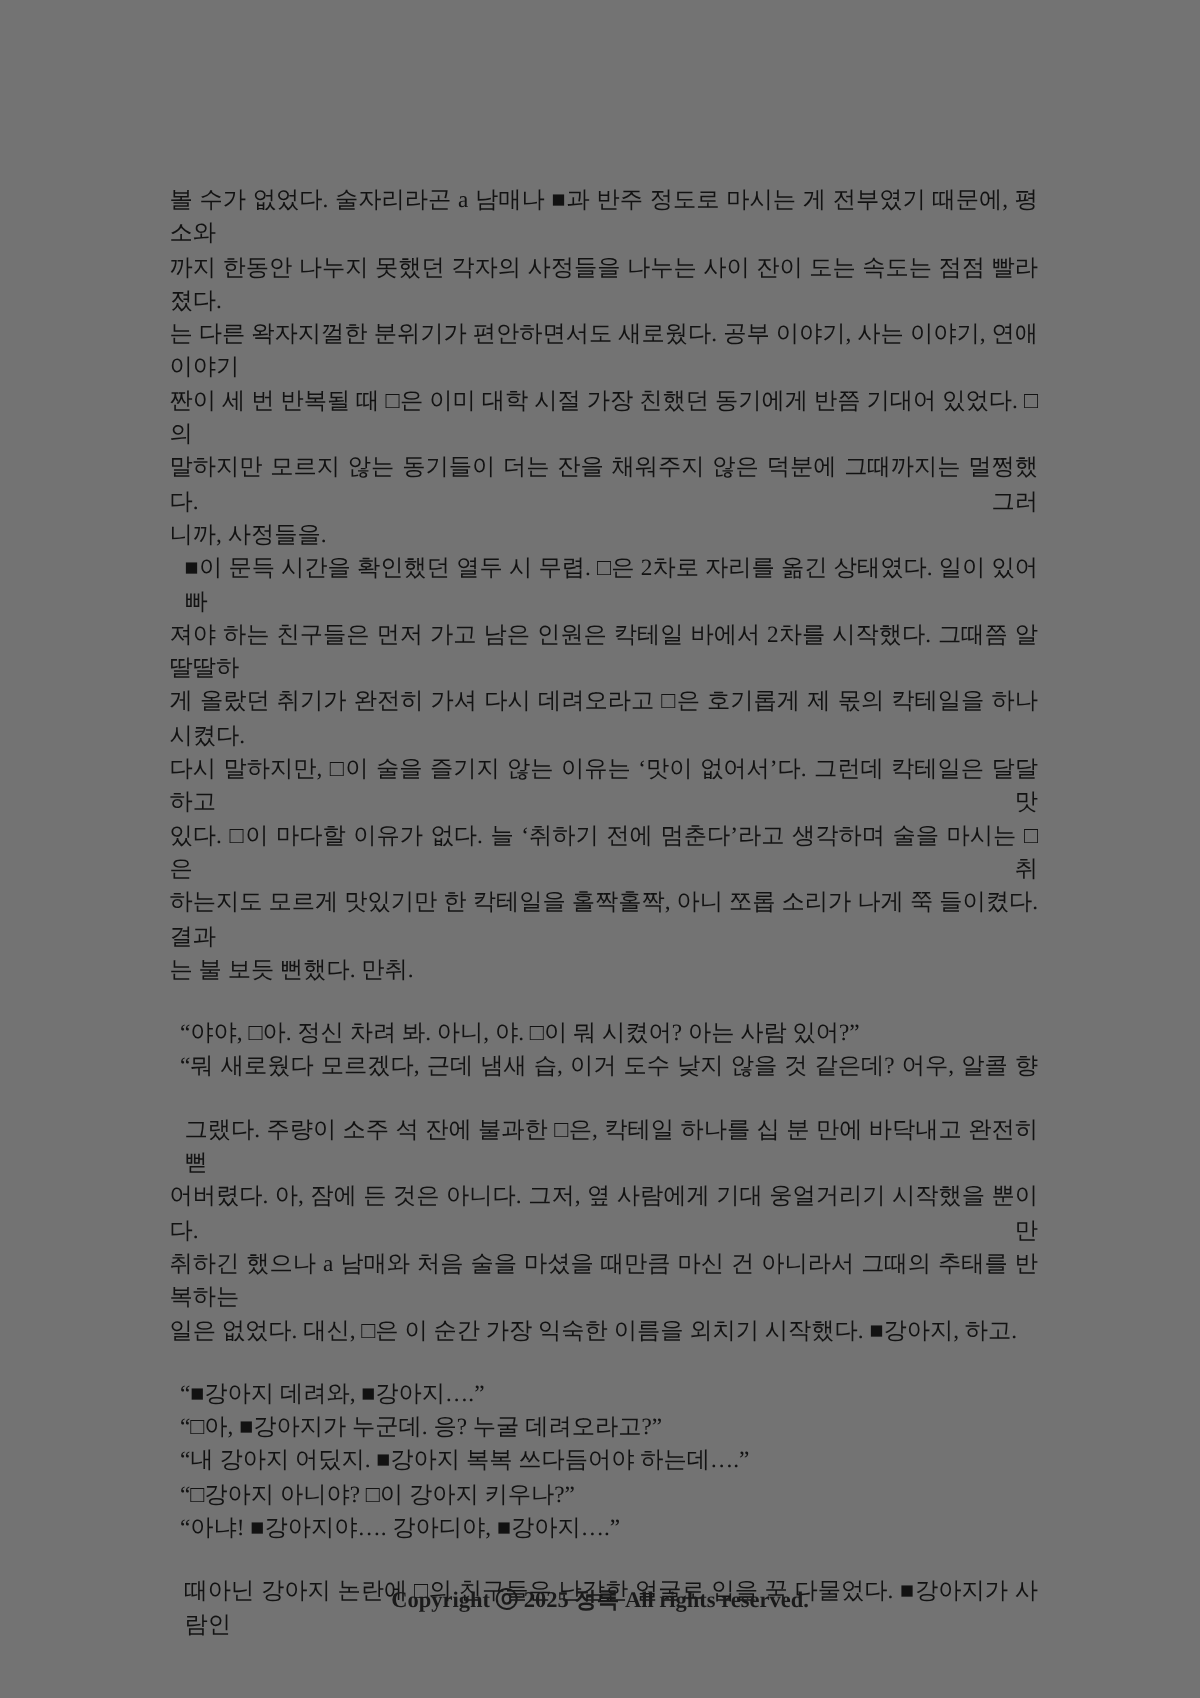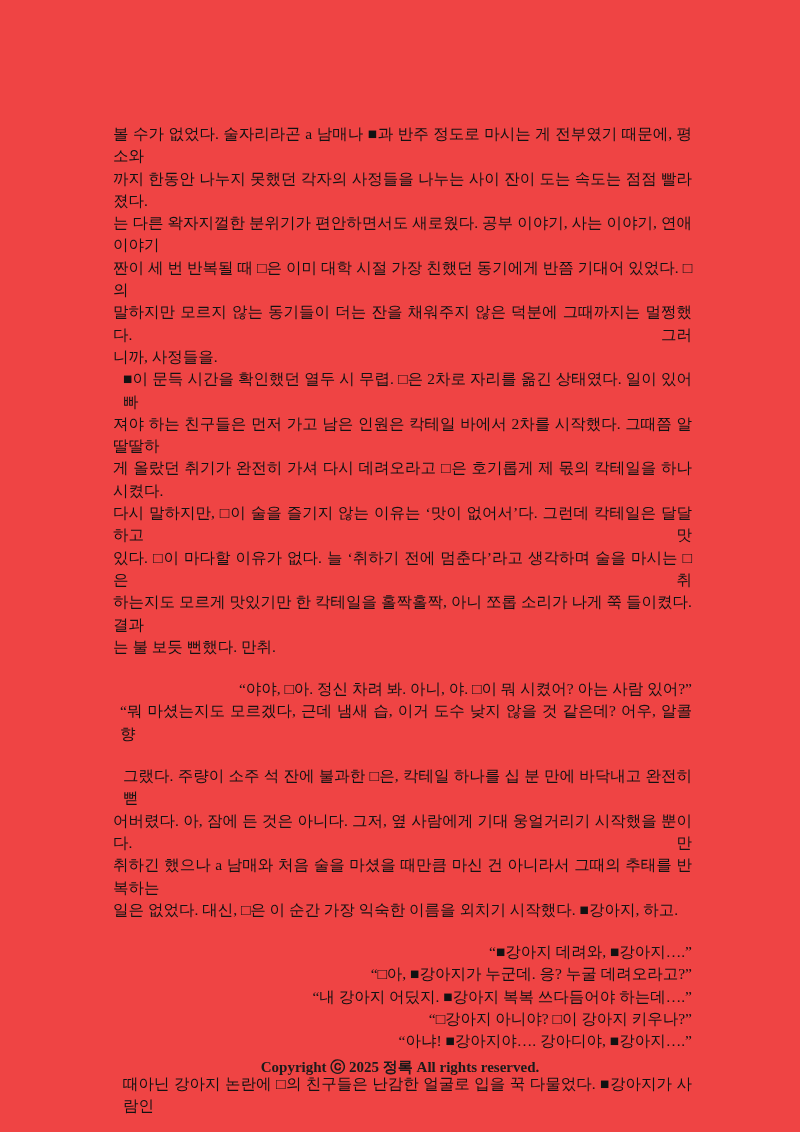--- a/index.html
+++ b/index.html
@@ -29,63 +29,63 @@
     text-align: justify;
     text-align-last: justify;
     -moz-text-align-last: justify;
     text-justify: inter-word;
   }
   
   .line.end { text-align: left; }
   
   .line.ind { padding-left: 10px; }
   
-  .line.dlg { padding-left: 7px; text-align: right; }
+  .line.dlg { padding-left: 7px; text-align: left; }
   .line.dlg.full {
     text-align: justify;
     text-align-last: justify;
     -moz-text-align-last: justify;
   }
   .footer {
     position: absolute;
     left: 0;
     top: 1057px;
     width: 800px;
     text-align: center;
     font-size: 15px;
     line-height: 20px;
     color: #1a1a1a;
     font-weight: bold;
   }
 </style>
 </head>
 <body>
 
-<div class="page" style="background: #ef4444; color: rgb(18, 18, 18);">
+<div class="page" style="background: #737373; color: rgb(18, 18, 18);">
   <div class="text-block" id="text-block">
       <div class="block">
         <div class="line full">볼 수가 없었다. 술자리라곤 a 남매나 ■과 반주 정도로 마시는 게 전부였기 때문에, 평소와</div>
         <div class="line full">까지 한동안 나누지 못했던 각자의 사정들을 나누는 사이 잔이 도는 속도는 점점 빨라졌다.</div>
         <div class="line full">는 다른 왁자지껄한 분위기가 편안하면서도 새로웠다. 공부 이야기, 사는 이야기, 연애 이야기</div>
         <div class="line full">짠이 세 번 반복될 때 □은 이미 대학 시절 가장 친했던 동기에게 반쯤 기대어 있었다. □의</div>
         <div class="line full">말하지만 모르지 않는 동기들이 더는 잔을 채워주지 않은 덕분에 그때까지는 멀쩡했다. 그러</div>
         <div class="line end">니까, 사정들을.</div>
       </div>
       <div class="block">
         <div class="line full ind">■이 문득 시간을 확인했던 열두 시 무렵. □은 2차로 자리를 옮긴 상태였다. 일이 있어 빠</div>
         <div class="line full">져야 하는 친구들은 먼저 가고 남은 인원은 칵테일 바에서 2차를 시작했다. 그때쯤 알딸딸하</div>
         <div class="line full">게 올랐던 취기가 완전히 가셔 다시 데려오라고 □은 호기롭게 제 몫의 칵테일을 하나 시켰다.</div>
         <div class="line full">다시 말하지만, □이 술을 즐기지 않는 이유는 ‘맛이 없어서’다. 그런데 칵테일은 달달하고 맛</div>
         <div class="line full">있다. □이 마다할 이유가 없다. 늘 ‘취하기 전에 멈춘다’라고 생각하며 술을 마시는 □은 취</div>
         <div class="line full">하는지도 모르게 맛있기만 한 칵테일을 홀짝홀짝, 아니 쪼롭 소리가 나게 쭉 들이켰다. 결과</div>
         <div class="line end">는 불 보듯 뻔했다. 만취.</div>
       </div>
       <div class="block gap">
         <div class="line dlg">“야야, □아. 정신 차려 봐. 아니, 야. □이 뭐 시켰어? 아는 사람 있어?”</div>
-        <div class="line dlg full">“뭐 마셨는지도 모르겠다, 근데 냄새 습, 이거 도수 낮지 않을 것 같은데? 어우, 알콜 향</div>
+        <div class="line dlg full">“뭐 새로웠다 모르겠다, 근데 냄새 습, 이거 도수 낮지 않을 것 같은데? 어우, 알콜 향</div>
       </div>
       <div class="block gap">
         <div class="line full ind">그랬다. 주량이 소주 석 잔에 불과한 □은, 칵테일 하나를 십 분 만에 바닥내고 완전히 뻗</div>
         <div class="line full">어버렸다. 아, 잠에 든 것은 아니다. 그저, 옆 사람에게 기대 웅얼거리기 시작했을 뿐이다. 만</div>
         <div class="line full">취하긴 했으나 a 남매와 처음 술을 마셨을 때만큼 마신 건 아니라서 그때의 추태를 반복하는</div>
         <div class="line end">일은 없었다. 대신, □은 이 순간 가장 익숙한 이름을 외치기 시작했다. ■강아지, 하고.</div>
       </div>
       <div class="block gap">
         <div class="line dlg">“■강아지 데려와, ■강아지….”</div>
         <div class="line dlg">“□아, ■강아지가 누군데. 응? 누굴 데려오라고?”</div>

